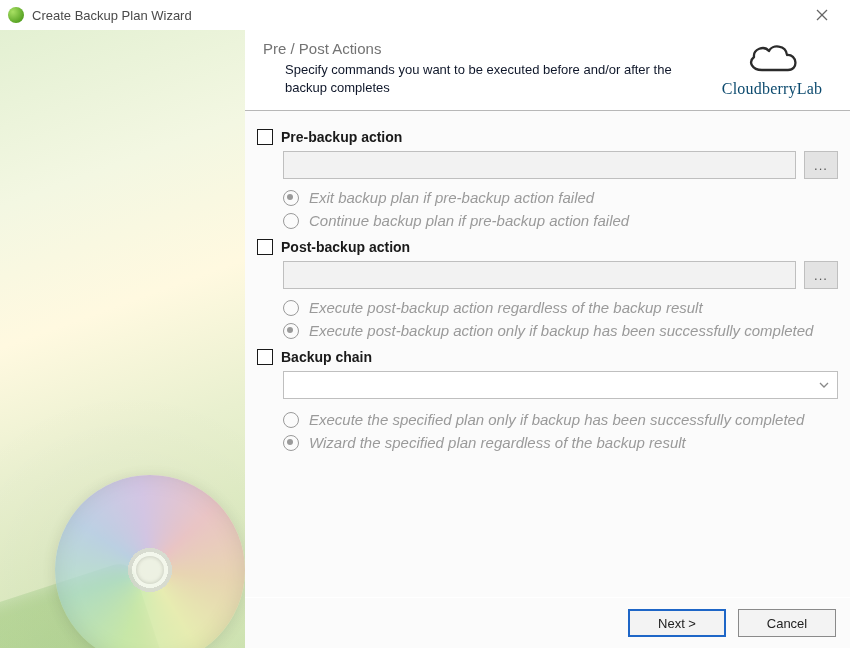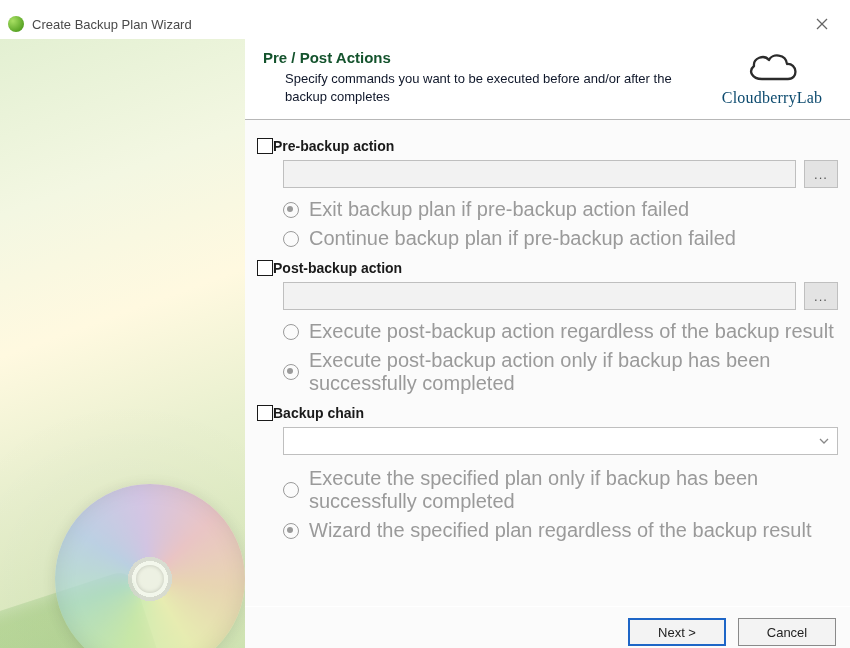--- a/index.html
+++ b/index.html
@@ -18,21 +18,20 @@
     box-sizing: border-box;
   }
   
   .titlebar {
     height: 30px;
     display: flex;
     align-items: center;
     padding: 0 8px;
     box-sizing: border-box;
     color: #4a4a4a;
-    margin-top: 9px;
   }
   .titlebar .app-icon {
     width: 16px;
     height: 16px;
     border-radius: 50%;
     background: radial-gradient(circle at 30% 30%, #a8e063, #3b8d0d);
     margin-right: 8px;
     flex: 0 0 auto;
   }
   .titlebar .title-text {
@@ -119,22 +118,22 @@
     padding: 10px 18px 12px 18px;
     display: flex;
     align-items: flex-start;
     border-bottom: 1px solid #b7b7b7;
     background: #ffffff;
   }
   .header .htext { flex: 1; }
   .header h1 {
     margin: 0 0 4px 0;
     font-size: 15px;
-    font-weight: 700;
-    color: #14532d;
+    font-weight: 400;
+    color: #737373;
   }
   .header .subtitle {
     margin-left: 22px;
     font-size: 13px;
     color: #0f172a;
     line-height: 1.35;
     max-width: 430px;
   }
   .brand {
     text-align: center;
@@ -151,20 +150,21 @@
   .content {
     flex: 1;
     background: #fbfbfb;
     padding: 14px 12px 8px 12px;
     overflow: auto;
   }
   .section { margin-bottom: 10px; }
   .chk-row {
     display: flex;
     align-items: center;
+    gap: 8px;
     margin: 4px 0 6px 0;
   }
   .chk {
     width: 16px;
     height: 16px;
     border: 1.5px solid #1a1a1a;
     background: #fff;
     box-sizing: border-box;
   }
   .chk-label { font-weight: 700; font-size: 14px; }
@@ -216,21 +216,21 @@
     flex: 0 0 auto;
   }
   .radio.selected::after {
     content: "";
     position: absolute;
     left: 3px; top: 3px;
     width: 6px; height: 6px;
     background: #9a9a9a;
     border-radius: 50%;
   }
-  .radio-label { font-size: 20px; }
+  .radio-label { font-size: 15px; font-style: italic; }
 
   .select-row { margin: 4px 0 12px 0; }
   .select {
     height: 28px;
     border: 1px solid #bfbfbf;
     background: #fff;
     display: flex;
     align-items: center;
     justify-content: space-between;
     box-sizing: border-box;

